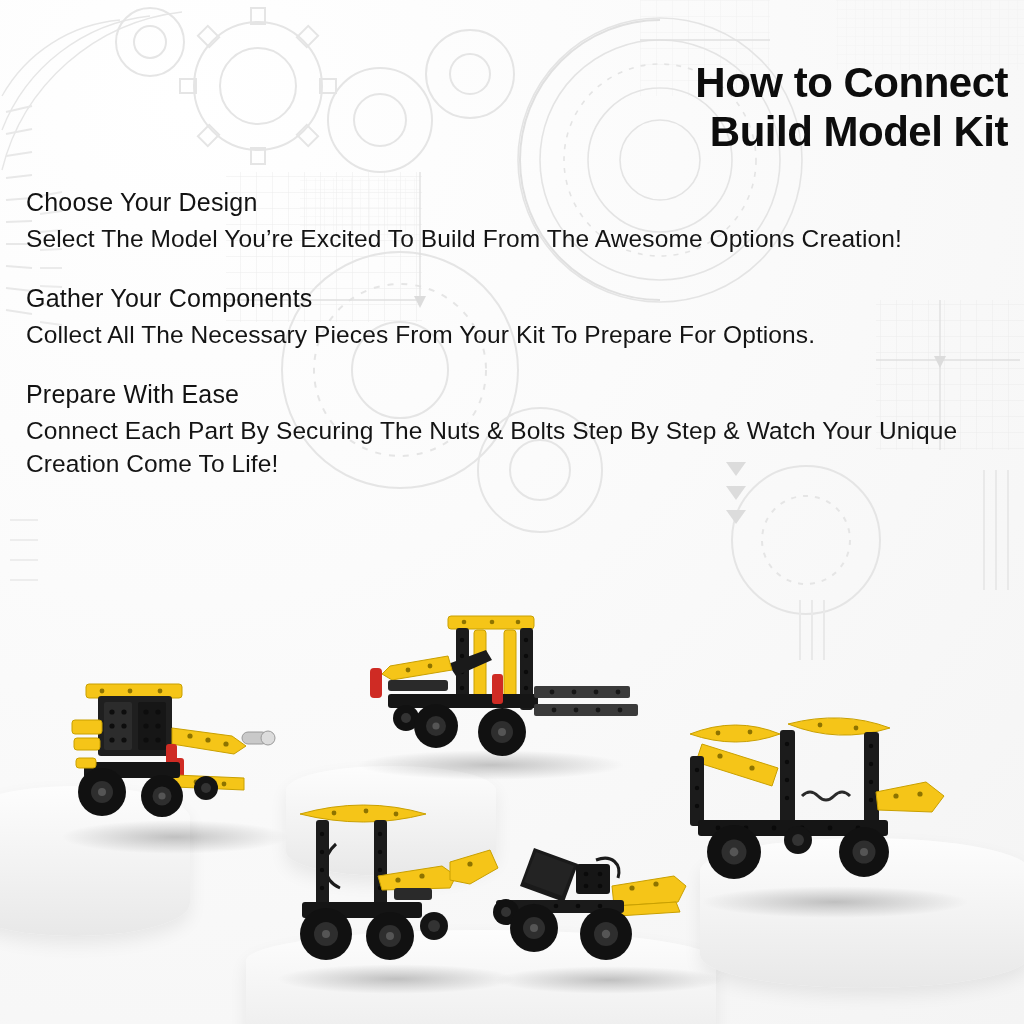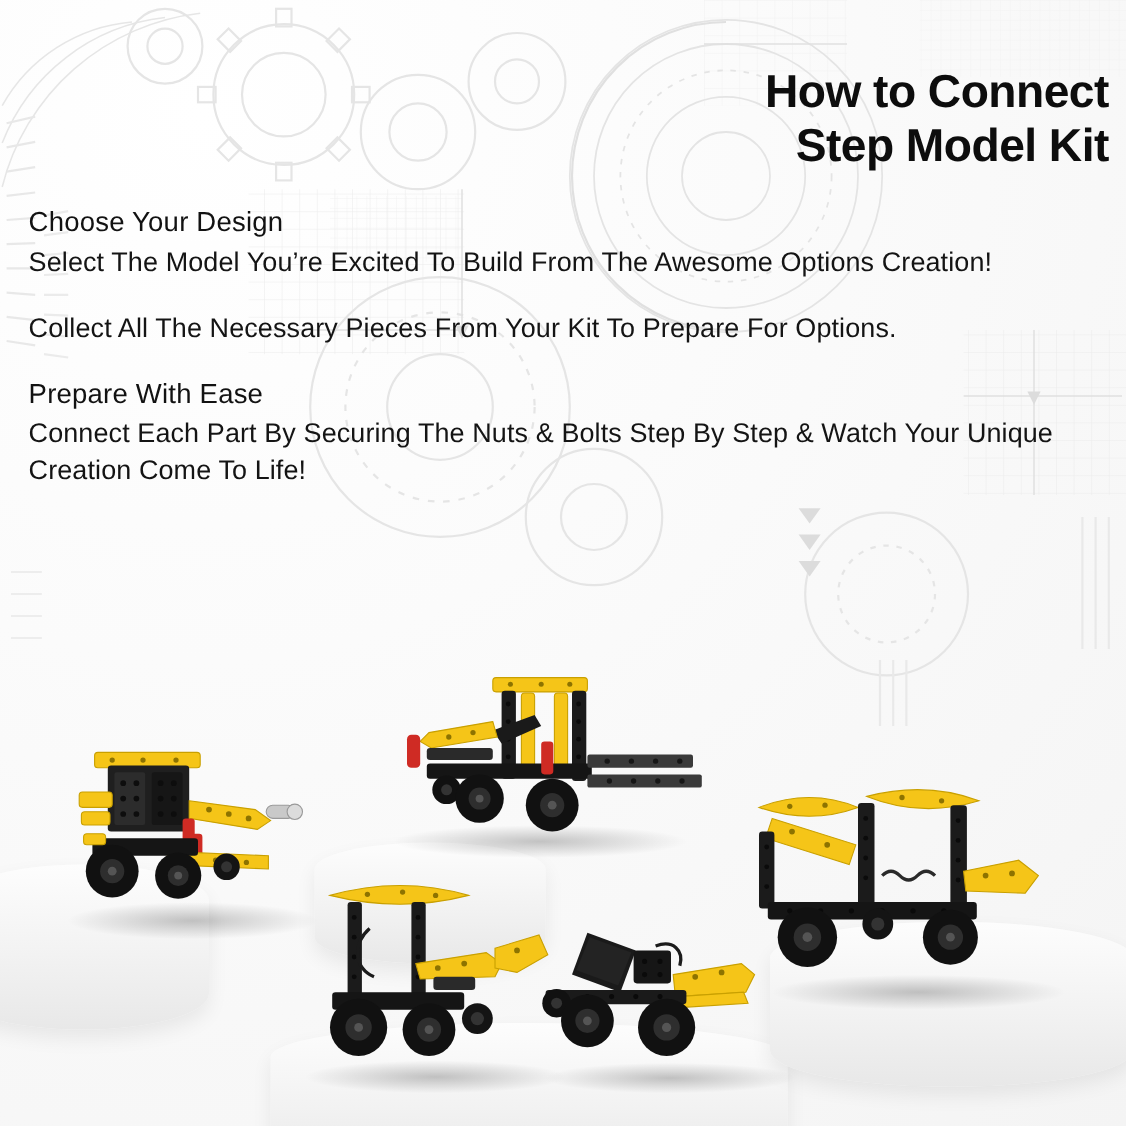--- a/index.html
+++ b/index.html
@@ -204,29 +204,30 @@
       <path d="M800 600 l0 60 M812 600 l0 60 M824 600 l0 60"></path>
     </g>
 
     <g stroke="#ededed" stroke-width="2">
       <path d="M10 520 l28 0 M10 540 l28 0 M10 560 l28 0 M10 580 l28 0"></path>
     </g>
   </svg>
 
   <div id="headline">
     <span>How to Connect</span>
-    <span class="l2">Step Model Kit</span>
+    <span class="l2">Build Model Kit</span>
   </div>
 
   <div id="steps">
     <div class="step">
       <p class="step-title">Choose Your Design</p>
       <p class="step-body">Select The Model You’re Excited To Build From The Awesome Options Creation!</p>
     </div>
     <div class="step">
+      <p class="step-title">Gather Your Components</p>
       <p class="step-body">Collect All The Necessary Pieces From Your Kit To Prepare For Options.</p>
     </div>
     <div class="step">
       <p class="step-title">Prepare With Ease</p>
       <p class="step-body">Connect Each Part By Securing The Nuts &amp; Bolts Step By Step &amp; Watch Your Unique Creation Come To Life!</p>
     </div>
   </div>
 
   <div id="photo">
 

